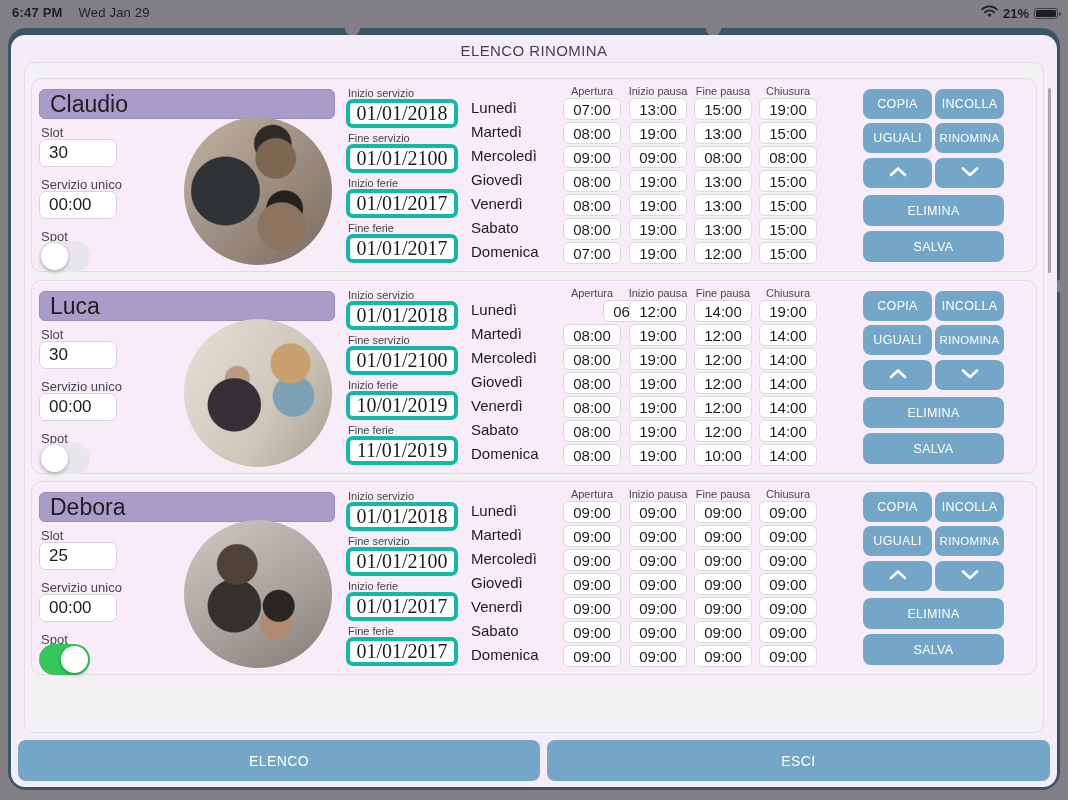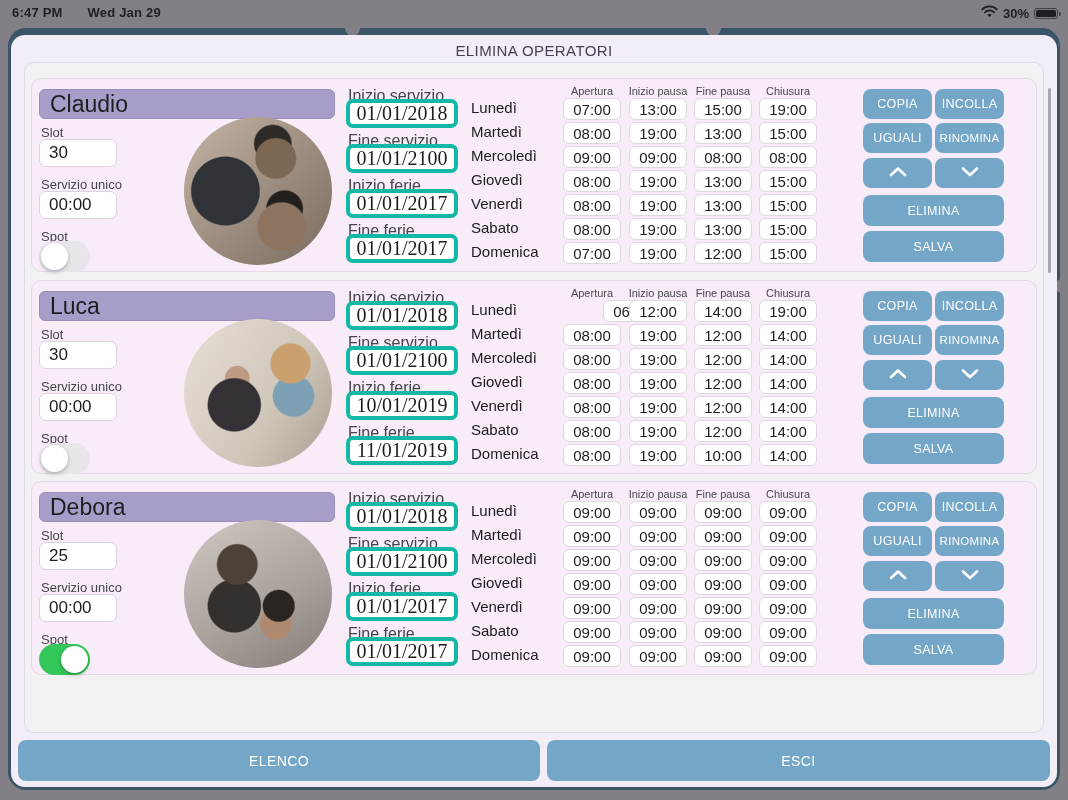--- a/index.html
+++ b/index.html
@@ -2,21 +2,21 @@
 <html><head>
 <meta charset="utf-8">
 <style>
   * { margin:0; padding:0; box-sizing:border-box; }
   html,body { width:1068px; height:800px; overflow:hidden;
     font-family:"Liberation Sans","DejaVu Sans",sans-serif; background:#828086; }
 
   
   #statusbar { position:absolute; left:0; top:0; width:1068px; height:26px; color:#1f1f21; }
   #sb-left { position:absolute; left:12px; top:5px; font-size:13px; font-weight:600; letter-spacing:.2px; }
-  #sb-left .sb-date { font-weight:700; margin-left:25px; }
+  #sb-left .sb-date { font-weight:400; margin-left:16px; }
   #sb-right { position:absolute; right:10px; top:5px; display:flex; align-items:center; gap:5px; font-size:13px; font-weight:600; }
   .batt { position:relative; width:24px; height:11px; border:1px solid rgba(20,20,22,.6); border-radius:3px; }
   .batt .fill { position:absolute; left:1px; top:1px; bottom:1px; width:20px; background:#1f1f21; border-radius:1.5px; }
   .batt .tip { position:absolute; right:-4px; top:3px; width:2.5px; height:4px; background:rgba(20,20,22,.6); border-radius:0 2px 2px 0; }
 
   
   #frame { position:absolute; left:8px; top:28px; width:1052px; height:762px; background:#3a5566; border-radius:18px; }
   .top-notch { position:absolute; top:28px; width:15px; height:8px; background:#828086; border-radius:0 0 8px 8px; }
   .right-notch { position:absolute; left:1055px; top:279px; width:13px; height:14px; background:#828086; border-radius:8px 0 0 8px; }
 
@@ -50,21 +50,21 @@
       radial-gradient(circle at 34% 58%, #343036 0 20%, transparent 21%),
       radial-gradient(circle at 36% 40%, #bf9a82 0 9%, transparent 10%),
       linear-gradient(120deg, #e7e0d6, #cfc6ba 60%, #a99d90); }
   .photo-2 { background:
       radial-gradient(circle at 36% 30%, #4e4238 0 14%, transparent 15%),
       radial-gradient(circle at 64% 58%, #2b2522 0 12%, transparent 13%),
       radial-gradient(circle at 62% 70%, #b08a70 0 11%, transparent 12%),
       radial-gradient(circle at 34% 58%, #34302e 0 20%, transparent 21%),
       linear-gradient(150deg, #cfc9c4, #aaa29c 55%, #847c76); }
 
-  .date-label { position:absolute; left:316px; font-size:16px; color:#454549; }
+  .date-label { position:absolute; left:316px; font-size:11px; color:#454549; }
   .date-input { position:absolute; left:314px; width:112px; height:29px; background:#fff; border:4px solid #14b8a6; border-radius:7px; font-size:20px; color:#1c1c1e; text-align:center; font-family:Liberation Serif, serif; }
 
   .days-col { position:absolute; left:439px; top:17px; width:88px; }
   .day-label { height:24px; line-height:24px; font-size:15px; color:#1c1c1e; }
 
   .time-grid { position:absolute; inset:0; }
   .time-head { position:absolute; top:6px; width:78px; text-align:center; font-size:11px; color:#48484c; }
   .time-input { position:absolute; width:58px; height:22px; background:#fff; border:1px solid #ddd7e0; border-radius:6px; font-size:15px; color:#1c1c1e; text-align:center; font-family:inherit; padding:0; }
 
   .btn { background:#74a6c8; border:none; border-radius:8px; color:#fff; font-family:inherit; cursor:pointer; display:flex; align-items:center; justify-content:center; }
@@ -77,35 +77,35 @@
 <div id="statusbar">
   <div id="sb-left">
     <span>6:47 PM</span><span class="sb-date">Wed Jan 29</span>
   </div>
   <div id="sb-right">
     <span><svg width="17" height="13" viewBox="0 0 17 13">
           <path d="M8.5 12 L10.6 9.8 A3.1 3.1 0 0 0 6.4 9.8 Z" fill="#1f1f21"></path>
           <path d="M3.9 7.3 a6.6 6.6 0 0 1 9.2 0" stroke="#1f1f21" stroke-width="1.7" fill="none" stroke-linecap="round"></path>
           <path d="M1.2 4.3 a10.4 10.4 0 0 1 14.6 0" stroke="#1f1f21" stroke-width="1.7" fill="none" stroke-linecap="round"></path>
         </svg></span>
-    <span>30%</span>
+    <span>21%</span>
     <span class="batt">
         <span class="fill"></span>
         <span class="tip"></span>
       </span>
   </div>
 </div>
 
 <div id="frame"></div>
 <div class="top-notch" style="left:345px;"></div>
 <div class="top-notch" style="left:706px;"></div>
 <div class="right-notch"></div>
 
 <div id="panel"></div>
-<div id="title">ELIMINA OPERATORI</div>
+<div id="title">ELENCO RINOMINA</div>
 <div id="content"></div>
 <div id="scroll-indicator"></div>
 
 <button class="btn footer-btn" style="left:18px; width:522px;">ELENCO</button>
 <button class="btn footer-btn" style="left:547px; width:503px;border-radius:8px;">ESCI</button>
 
 <div class="op-card" style="top: 78px;">
     <input class="name-input" value="Claudio" style="">
 
     <div class="fld-label" style="left:9px; top:46px;">Slot</div>

